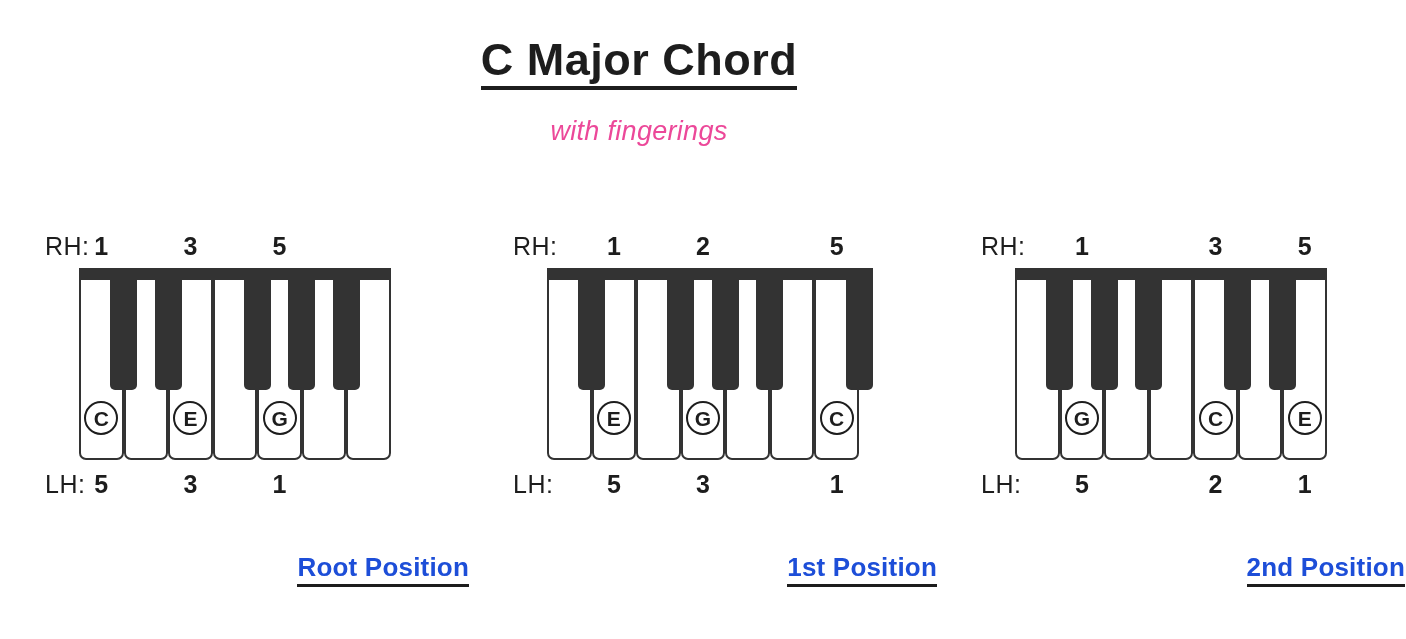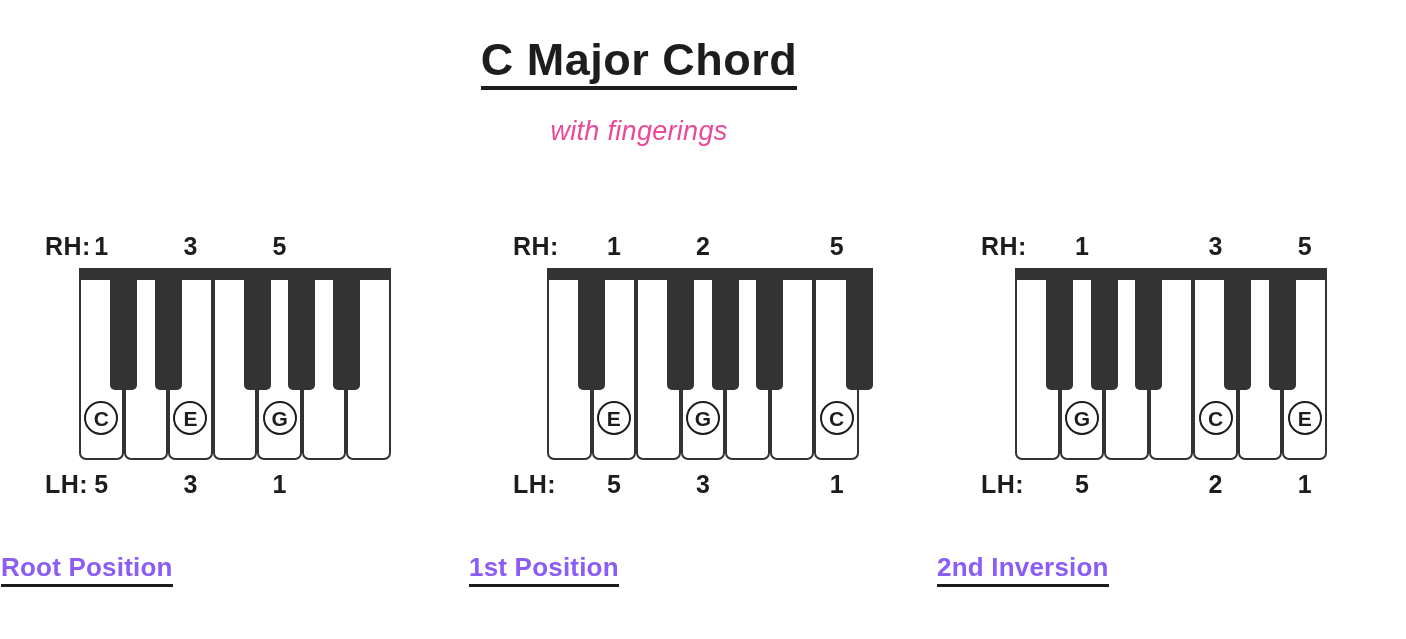--- a/index.html
+++ b/index.html
@@ -67,21 +67,21 @@
     position: relative;
     height: 36px;
     margin: 0 auto;
     width: 380px;
   }
   .finger-row .hand-label {
     position: absolute;
     left: 0;
     top: 0;
     font-size: 25px;
-    font-weight: bold;
+    font-weight: normal;
     color: #1d1d1d;
     letter-spacing: 0.5px;
   }
   .finger-row .finger {
     position: absolute;
     top: 0;
     font-size: 25px;
     font-weight: bold;
     color: #1d1d1d;
     text-align: center;
@@ -148,24 +148,24 @@
     align-items: center;
     justify-content: center;
     font-size: 21px;
     font-weight: bold;
     color: #1d1d1d;
     line-height: 1;
   }
 
   .caption {
     margin-top: 46px;
-    text-align: left;
+    text-align: right;
     font-size: 26px;
     font-weight: bold;
-    color: #8b5cf6;
+    color: #1d4ed8;
     letter-spacing: 0.2px;
   }
   .caption span {
     border-bottom: 3px solid #1d1d1d;
     padding-bottom: 2px;
   }
 </style>
 </head>
 <body>
 
@@ -273,15 +273,15 @@
         <div class="note-circle" style="left: 66.8571px; top: 133px;">G</div>
         <div class="note-circle" style="left: 200.571px; top: 133px;">C</div>
         <div class="note-circle" style="left: 289.714px; top: 133px;">E</div>
       </div>
       <div class="finger-row lh-row">
         <span class="hand-label">LH:</span>
         <span class="finger" style="left: 100.857px;">5</span>
         <span class="finger" style="left: 234.571px;">2</span>
         <span class="finger" style="left: 323.714px;">1</span>
       </div>
-      <div class="caption"><span>2nd Inversion</span></div>
+      <div class="caption"><span>2nd Position</span></div>
     </div>
   </div>
 
 </body></html>

